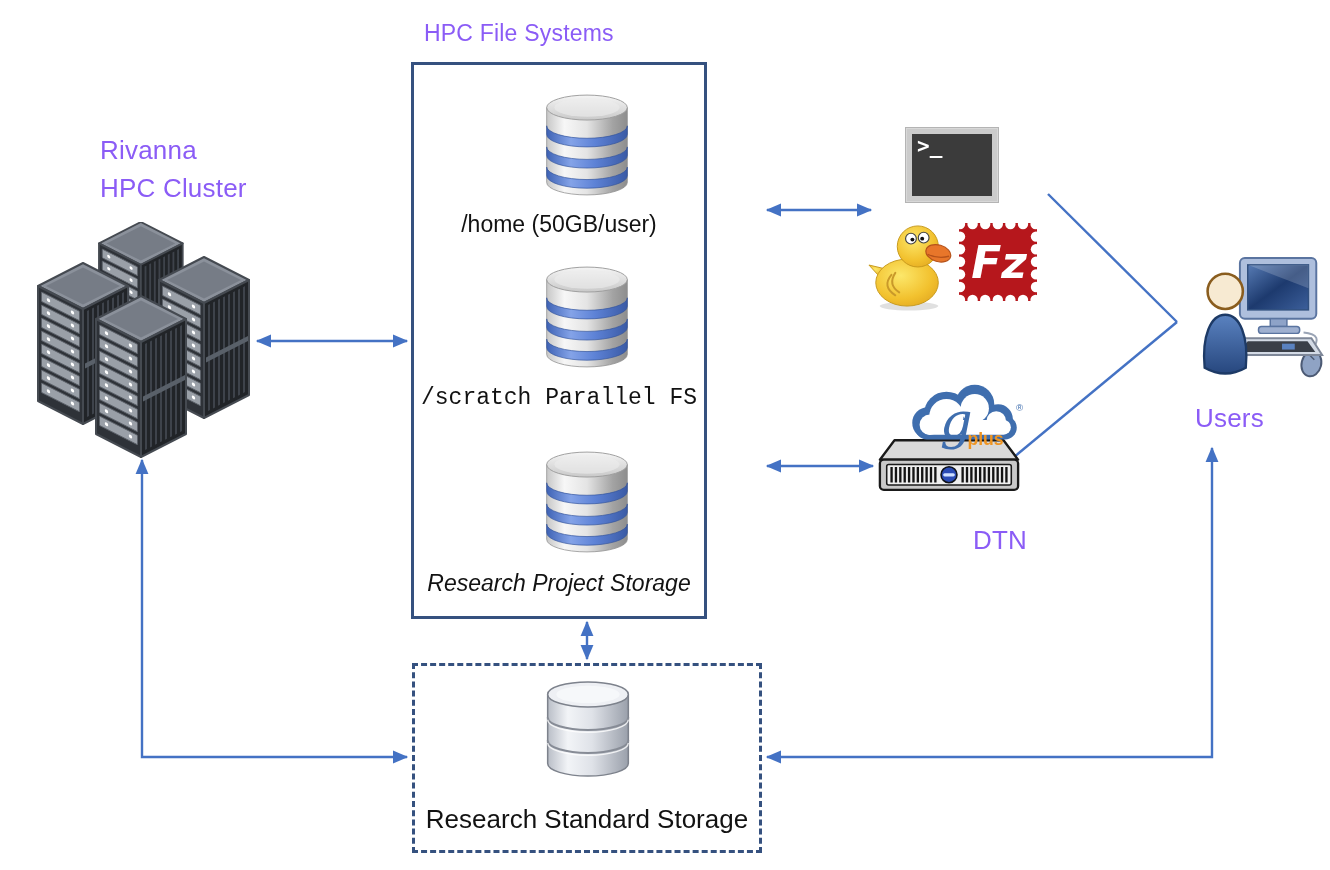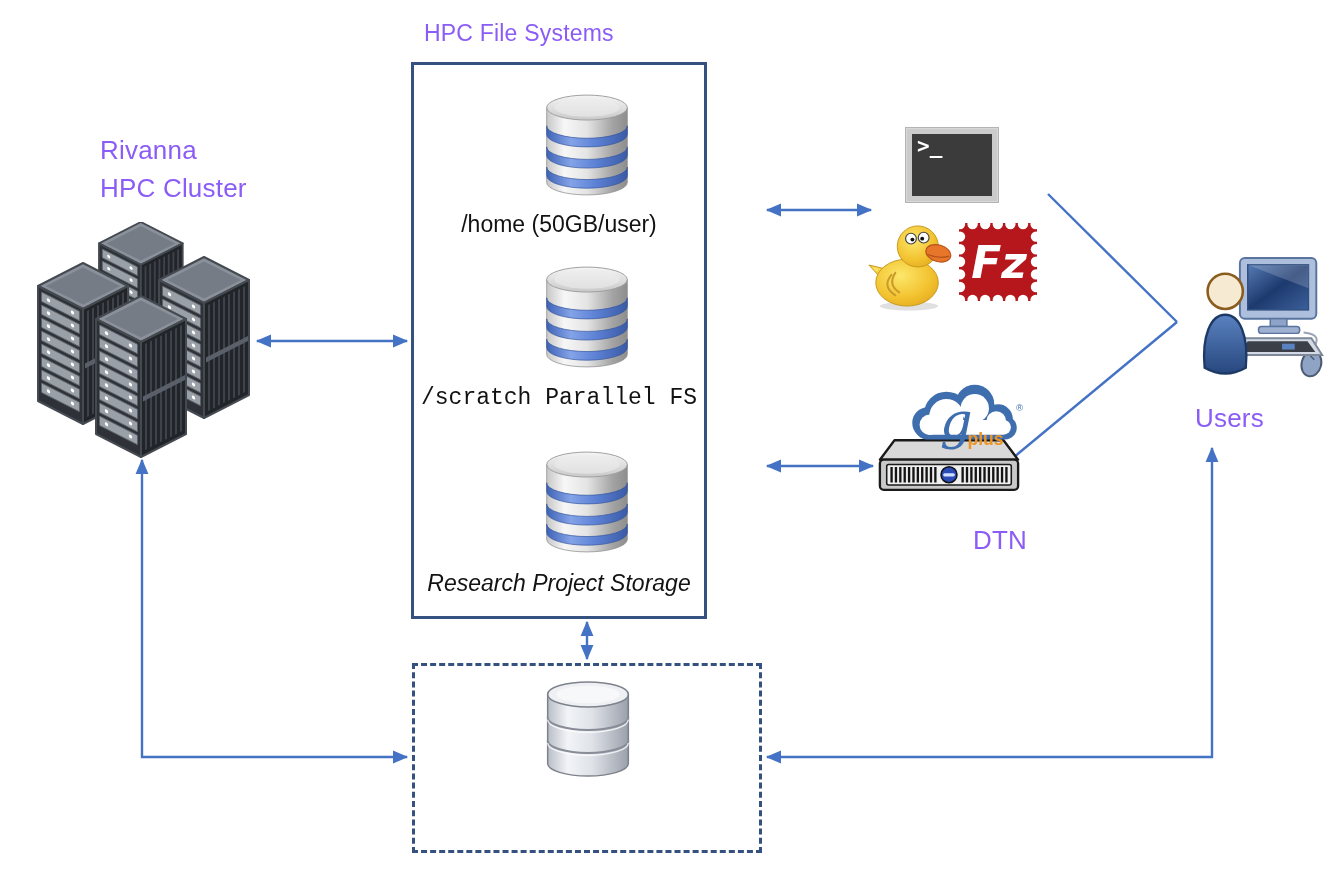--- a/index.html
+++ b/index.html
@@ -290,15 +290,16 @@
         </linearGradient>
       </defs>
       <path d="M8,16 L8,88 A42,13 0 0 0 92,88 L92,16 Z" fill="url(#pb)" stroke="#7d828c" stroke-width="1.6"></path>
       <path d="M8,40 A42,13 0 0 0 92,40" fill="none" stroke="#878c96" stroke-width="2.2"></path>
       <path d="M8,42.5 A42,13 0 0 0 92,42.5" fill="none" stroke="#ffffff" stroke-width="1.4" opacity="0.8"></path>
       <path d="M8,64 A42,13 0 0 0 92,64" fill="none" stroke="#878c96" stroke-width="2.2"></path>
       <path d="M8,66.5 A42,13 0 0 0 92,66.5" fill="none" stroke="#ffffff" stroke-width="1.4" opacity="0.8"></path>
       <ellipse cx="50" cy="16" rx="42" ry="13" fill="#eef0f4" stroke="#7d828c" stroke-width="1.6"></ellipse>
       <ellipse cx="50" cy="16" rx="33" ry="9" fill="#fafbfc" opacity="0.7"></ellipse>
     </svg>
+    <div id="std-label">Research Standard Storage</div>
   </div>
 
 </div>
 
 </body></html>

